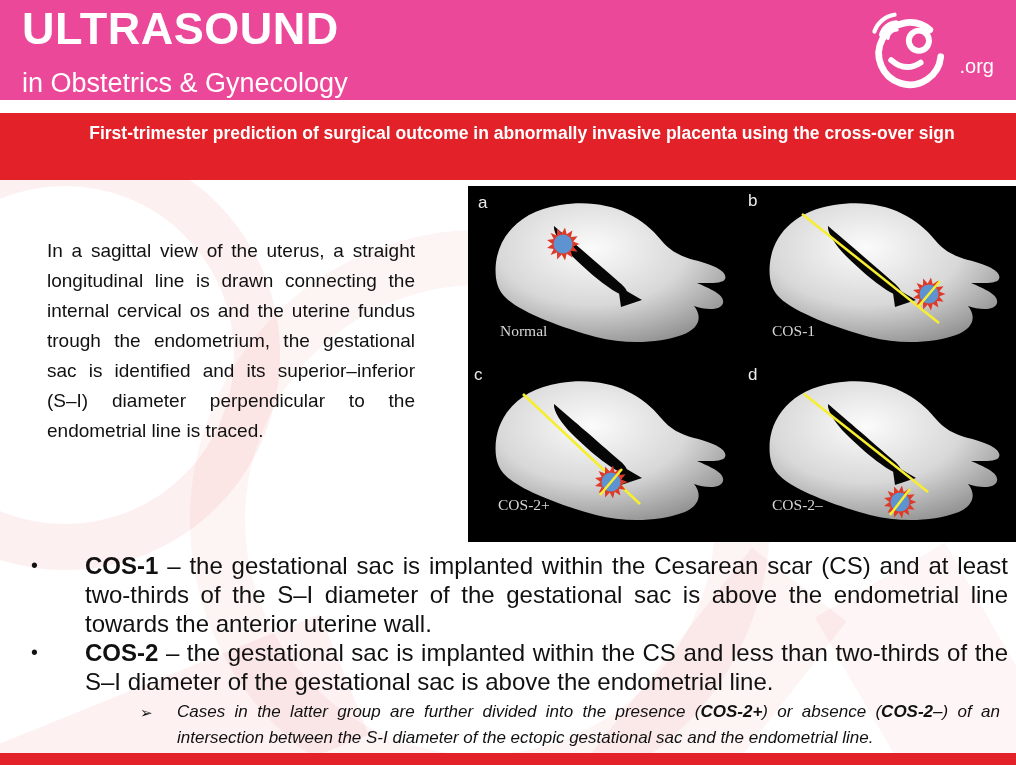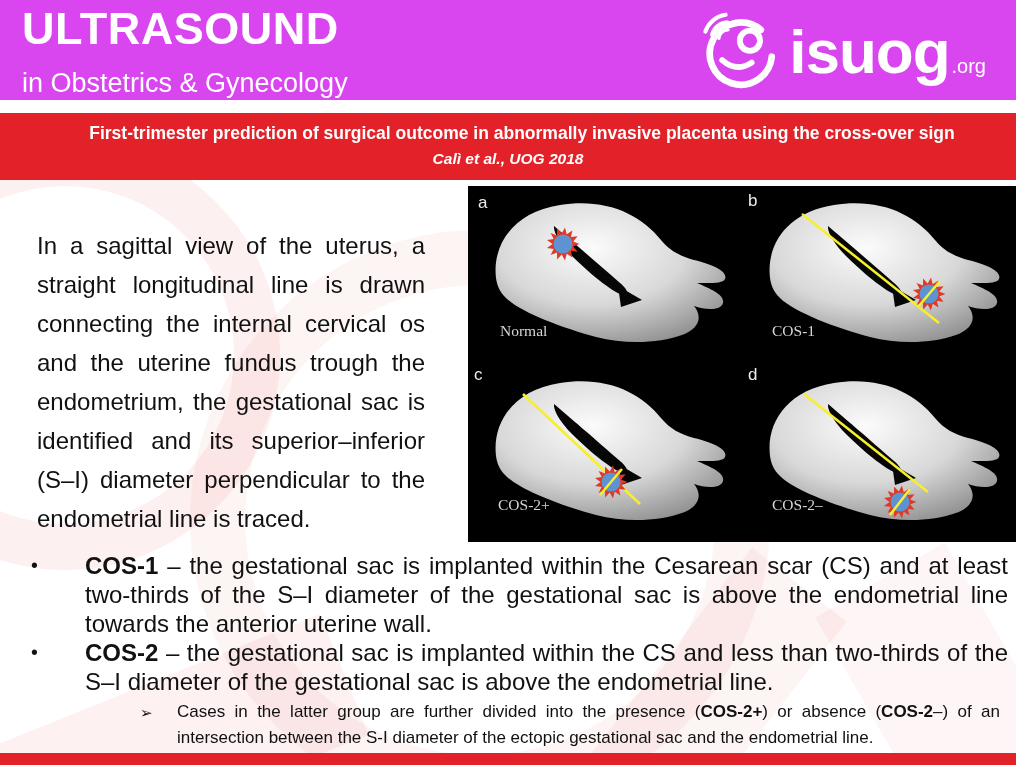--- a/index.html
+++ b/index.html
@@ -12,61 +12,61 @@
   .wm { position:absolute; z-index:0; pointer-events:none; }
   .wm-ring1 { left:-150px; top:140px; width:430px; height:430px; border:46px solid rgba(226,60,70,0.08); border-radius:50%; }
   .wm-ring2 { left:190px; top:230px; width:580px; height:580px; border:55px solid rgba(226,60,70,0.06); border-radius:50%; }
   .wm-band1 { left:-70px; top:690px; width:430px; height:130px; background:rgba(226,60,70,0.07); transform:rotate(-22deg); }
   .wm-band2 { left:610px; top:540px; width:120px; height:420px; background:rgba(226,60,70,0.06); transform:rotate(38deg); }
   .wm-band3 { left:880px; top:560px; width:150px; height:300px; background:rgba(226,60,70,0.05); transform:rotate(-30deg); }
 
   
   .top-banner {
     position:absolute; left:0; top:0; width:1016px; height:100px;
-    background:#d946ef; z-index:2;
+    background:#ec4899; z-index:2;
   }
   .brand { position:absolute; left:22px; top:5px; color:#fff; }
   .brand-title { font-size:45px; font-weight:bold; letter-spacing:0.5px; line-height:48px; }
   .brand-sub { font-size:27px; line-height:30px; margin-top:15px; }
   .logo-group { position:absolute; right:16px; top:8px; display:flex; align-items:flex-end; color:#fff; }
   .logo-icon { width:88px; height:84px; margin-right:6px; }
   .logo-word { font-size:62px; font-weight:bold; letter-spacing:-1px; line-height:80px; }
-  .logo-domain { font-size:20px; font-weight:normal; line-height:20px; margin:0 14px 16px 2px; }
+  .logo-domain { font-size:20px; font-weight:normal; line-height:20px; margin:0 6px 16px 2px; }
 
   
   .title-bar {
     position:absolute; left:0; top:113px; width:1016px; height:67px;
     background:#e32129; z-index:2; color:#fff; text-align:center; padding-top:7px;
   }
   .paper-title { font-size:17.5px; font-weight:bold; line-height:26px;padding-left:28px; }
   .paper-citation { font-size:15.5px; font-style:italic; font-weight:bold; line-height:26px; }
 
   
   .cos-block { position:absolute; left:33px; top:222px; width:396px; z-index:2; color:#111; }
   .cos-heading { font-size:20.5px; font-weight:bold; margin:0 0 14px 2px; }
-  .cos-paragraph { font-size:24px; line-height:39px; text-align:justify; margin:4px; }
+  .cos-paragraph { font-size:19px; line-height:30px; text-align:justify; margin:14px; }
 
   
   .figure {
     position:absolute; left:468px; top:186px; width:548px; height:356px;
     background:#000; z-index:2; display:grid; grid-template-columns:274px 274px; grid-template-rows:178px 178px;
   }
   .panel { width:274px; height:178px; }
   .panel svg { display:block; }
   .panel-letter { font-family:"Liberation Sans", sans-serif; font-size:17px; fill:#ececec; }
   .panel-label  { font-family:"Liberation Serif", serif; font-size:15.5px; fill:#d6d6d6; }
 
   
   .bullets { position:absolute; left:0; top:551px; width:1016px; z-index:2; color:#111; }
   .b-row { position:relative; margin:0 8px 0 31px; }
   .b-marker { position:absolute; left:0; top:0; font-size:19.5px; line-height:29px; }
   .b-text { margin-left:54px; width:923px; font-size:24px; line-height:29px; text-align:justify; }
   .sub-row { position:relative; margin:3px 16px 0 140px; }
   .sub-marker { position:absolute; left:0; top:1px; font-size:15px; line-height:26px; }
-  .sub-text { margin-left:37px; width:823px; font-size:17px; line-height:26px; text-align:justify; }
+  .sub-text { margin-left:37px; width:823px; font-size:17px; line-height:26px; text-align:justify;font-style:italic; }
 
   
   .footer-bar { position:absolute; left:0; bottom:0; width:1016px; height:12px; background:#e32129; z-index:2; }
 </style>
 </head>
 <body>
 
 <div class="wm wm-ring1"></div>
 <div class="wm wm-ring2"></div>
 <div class="wm wm-band1"></div>
@@ -82,28 +82,26 @@
     <svg class="logo-icon" viewBox="0 0 100 100">
       <g fill="none" stroke="#ffffff" stroke-linecap="round">
         <path d="M10,28 A30,30 0 0 1 34,8" stroke-width="5"></path>
         <path d="M18,32 A20,20 0 0 1 36,17" stroke-width="5"></path>
         <path d="M26,36 A11,11 0 0 1 37,26" stroke-width="4"></path>
         <path d="M76,26 A37,37 0 1 0 89,58" stroke-width="8"></path>
         <circle cx="63" cy="39" r="12" stroke-width="7"></circle>
         <path d="M30,62 Q47,77 65,65" stroke-width="7"></path>
       </g>
     </svg>
-    <span class="logo-word">isuog</span>
     <span class="logo-domain">.org</span>
   </div>
 </div>
 
 <div class="title-bar">
   <div class="paper-title">First-trimester prediction of surgical outcome in abnormally invasive placenta using the cross-over sign</div>
-  <div class="paper-citation">Calì et al., UOG 2018</div>
 </div>
 
 <div class="cos-block">
   <p class="cos-paragraph">In a sagittal view of the uterus, a straight longitudinal line is drawn connecting the internal cervical os and the uterine fundus trough the endometrium, the gestational sac is identified and its superior–inferior (S–I) diameter perpendicular to the endometrial line is traced.</p>
 </div>
 
 <div class="figure">
 
   <div class="panel">
     <svg width="274" height="178" viewBox="0 0 274 178">

